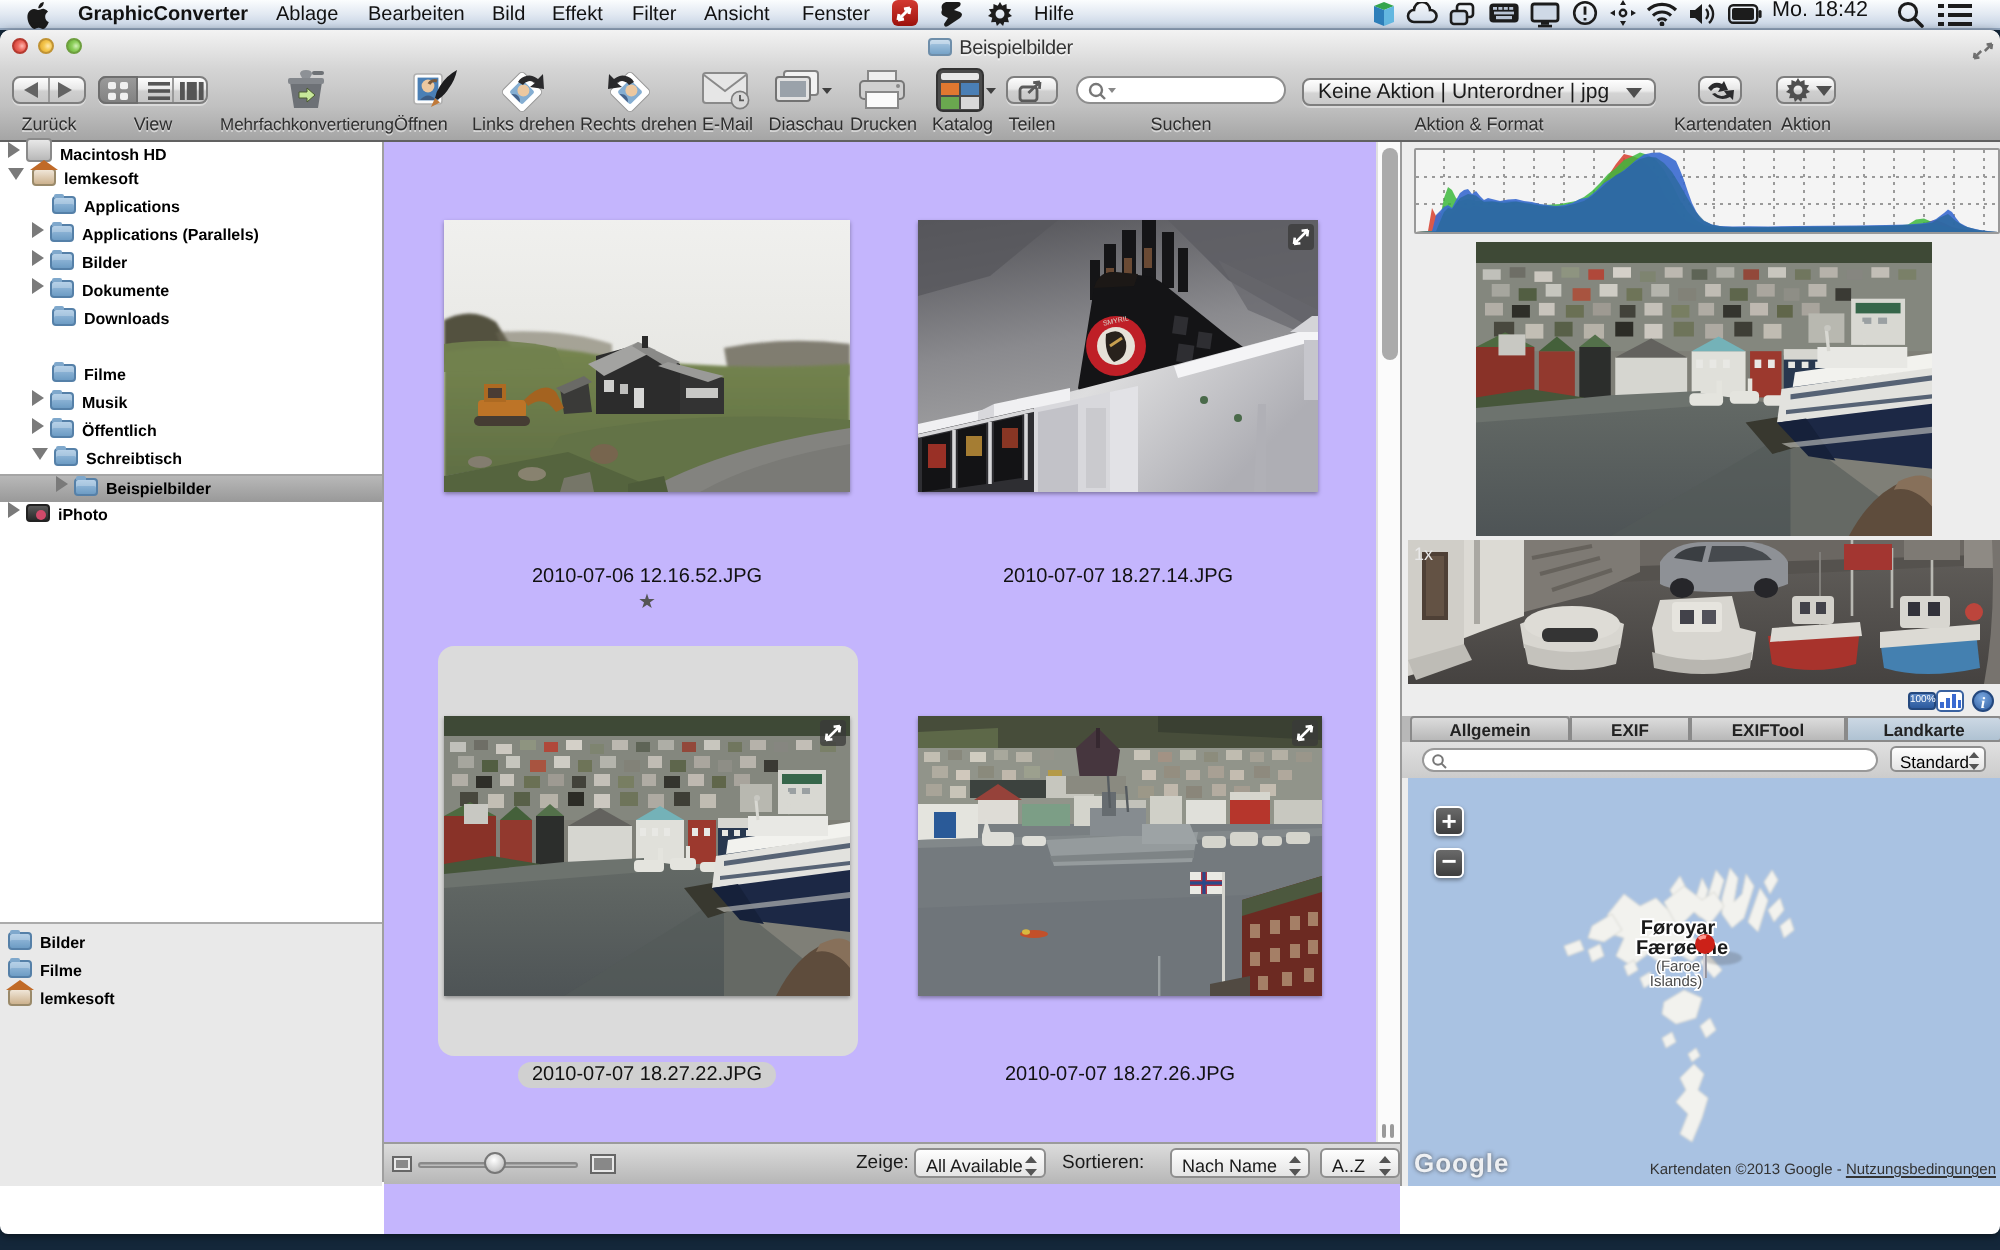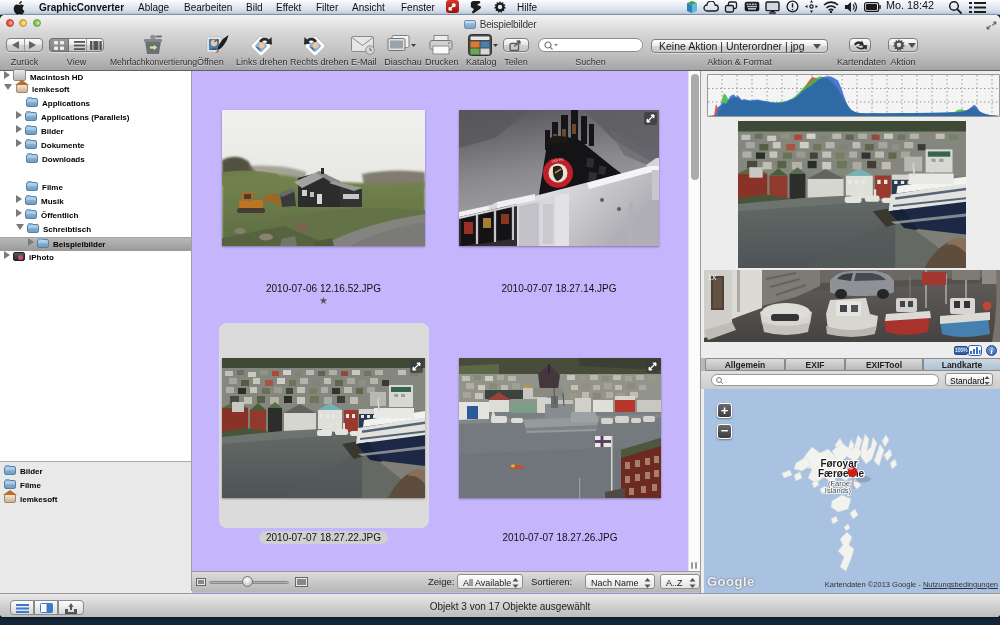--- a/index.html
+++ b/index.html
@@ -1122,38 +1122,13 @@
         
         <div class="abs" style="left:3px;top:185px;font-size:13px;font-weight:bold;color:rgba(255,255,255,0.88);text-shadow:0 0 2px rgba(70,70,70,0.9);letter-spacing:0.5px">Google</div>
         <div class="abs" style="right:3px;top:191px;font-size:7.5px;color:#333">Kartendaten ©2013 Google - <span style="text-decoration:underline">Nutzungsbedingungen</span></div>
       </div>
     </div>
   </div>
   <div class="abs" style="left:690px;top:547px;width:8px;height:8px">
     <div class="abs" style="left:1px;top:0;width:2px;height:7px;background:#9a9a9a;border-radius:1px"></div>
     <div class="abs" style="left:4.5px;top:0;width:2px;height:7px;background:#9a9a9a;border-radius:1px"></div>
   </div>
-  <div id="statusbar">
-    <div class="abs" style="left:10px;top:6px;width:24px;height:15px;background:linear-gradient(#fdfdfd,#d8d8d8);border:1px solid #8a8a8a;border-radius:4px 0 0 4px">
-      <svg class="abs" style="left:5px;top:3px" width="13" height="9" viewBox="0 0 13 9">
-          <g fill="#3a7ad0">
-            <rect x="0" y="0" width="13" height="2"></rect>
-            <rect x="0" y="3.5" width="13" height="2"></rect>
-            <rect x="0" y="7" width="13" height="2"></rect>
-          </g>
-        </svg>
-    </div>
-    <div class="abs" style="left:34px;top:6px;width:24px;height:15px;background:linear-gradient(#fdfdfd,#d8d8d8);border:1px solid #8a8a8a">
-      <svg class="abs" style="left:5px;top:2px" width="13" height="10" viewBox="0 0 13 10">
-          <rect x="0.5" y="0.5" width="12" height="9" rx="1" fill="#fff" stroke="#3a7ad0"></rect>
-          <rect x="6.5" y="0.5" width="6" height="9" fill="#3a7ad0"></rect>
-        </svg>
-    </div>
-    <div class="abs" style="left:58px;top:6px;width:26px;height:15px;background:linear-gradient(#fdfdfd,#d8d8d8);border:1px solid #8a8a8a;border-radius:0 4px 4px 0">
-      <svg class="abs" style="left:5px;top:2px" width="14" height="11" viewBox="0 0 14 11">
-          <path d="M1 6 L4 6 L4 9 L10 9 L10 6 L13 6 L13 11 L1 11 Z" fill="#555"></path>
-          <path d="M7 0 L9.5 4 L4.5 4 Z" fill="#555"></path>
-          <rect x="6" y="3" width="2" height="4" fill="#555"></rect>
-        </svg>
-    </div>
-    <div class="abs" style="left:10px;top:7px;width:1000px;text-align:center;font-size:10px;color:#222">Objekt 3 von 17 Objekte ausgewählt</div>
-  </div>
 </div>
 
 </body></html>

